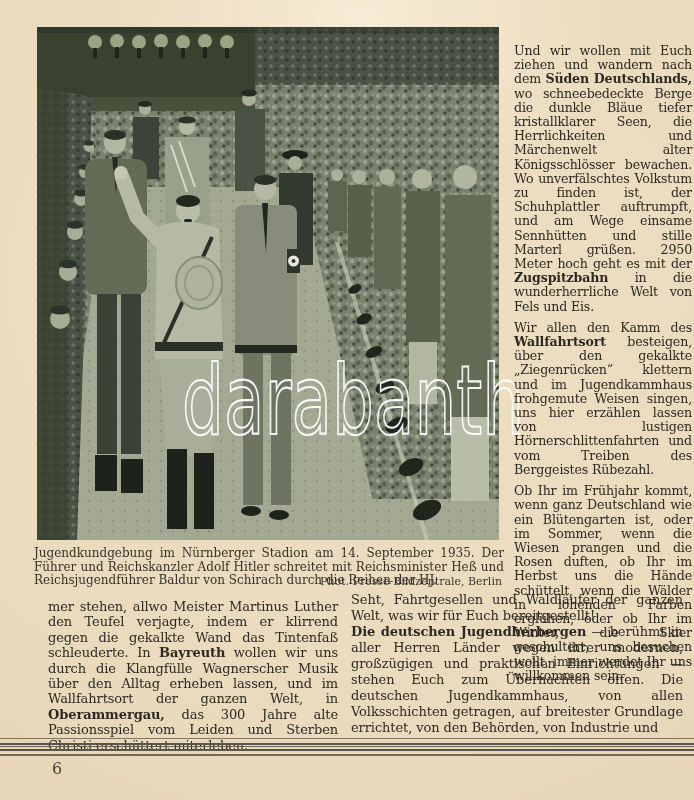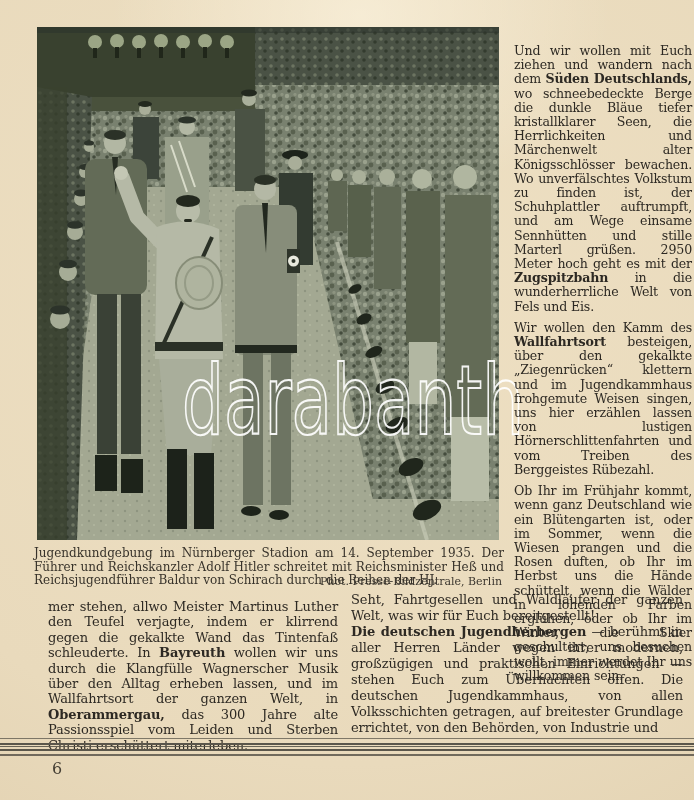--- a/index.html
+++ b/index.html
@@ -210,21 +210,21 @@
       <rect x="0" y="0" width="462" height="6" fill="#2b332b" opacity=".55"></rect>
     </svg>
   </div>
 
   <svg class="watermark" width="694" height="150" viewBox="0 0 694 150">
     <text x="182" y="104" font-size="97" textLength="342" lengthAdjust="spacingAndGlyphs">darabanth</text>
   </svg>
 
   <div class="col-right">
     <p><span>Und wir wollen mit Euch ziehen und wandern nach dem </span><span class="b">Süden Deutschlands,</span><span> wo schneebedeckte Berge die dunkle Bläue tiefer kristallklarer Seen, die Herrlichkeiten und Märchenwelt alter Königsschlösser bewachen. Wo unverfälschtes Volkstum zu finden ist, der Schuhplattler auftrumpft, und am Wege einsame Sennhütten und stille Marterl grüßen. 2950 Meter hoch geht es mit der </span><span class="b">Zugspitzbahn</span><span> in die wunderherrliche Welt von Fels und Eis.</span></p>
-    <p><span>Wir wollen den Kamm des </span><span class="b">Wallfahrtsort</span><span> besteigen, über den gekalkte „Ziegenrücken“ klettern und im Jugendkammhaus frohgemute Weisen singen, uns hier erzählen lassen von lustigen Hörnerschlittenfahrten und vom Treiben des Berggeistes Rübezahl.</span></p>
+    <p><span>Wir allen den Kamm des </span><span class="b">Wallfahrtsort</span><span> besteigen, über den gekalkte „Ziegenrücken“ klettern und im Jugendkammhaus frohgemute Weisen singen, uns hier erzählen lassen von lustigen Hörnerschlittenfahrten und vom Treiben des Berggeistes Rübezahl.</span></p>
     <p><span>Ob Ihr im Frühjahr kommt, wenn ganz Deutschland wie ein Blütengarten ist, oder im Sommer, wenn die Wiesen prangen und die Rosen duften, ob Ihr im Herbst uns die Hände schüttelt, wenn die Wälder in lohenden Farben erglühen, oder ob Ihr im Winter, die Skier geschultert, uns besuchen wollt, immer werdet Ihr uns willkommen sein.</span></p>
   </div>
 
   <div class="caption">Jugendkundgebung im Nürnberger Stadion am 14. September 1935. Der Führer und Reichskanzler Adolf Hitler schreitet mit Reichsminister Heß und Reichsjugendführer Baldur von Schirach durch die Reihen der HJ.</div>
   <div class="credit">Phot. Presse-Bildzentrale, Berlin</div>
 
   <div class="col-bl">
     <p><span>mer stehen, allwo Meister Martinus Luther den Teufel verjagte, indem er klirrend gegen die gekalkte Wand das Tintenfaß schleuderte. In </span><span class="b">Bayreuth</span><span> wollen wir uns durch die Klangfülle Wagnerscher Musik über den Alltag erheben lassen, und im Wallfahrtsort der ganzen Welt, in </span><span class="b">Oberammergau,</span><span> das 300 Jahre alte Passionsspiel vom Leiden und Sterben Christi erschüttert miterleben.</span></p>
   </div>
 

